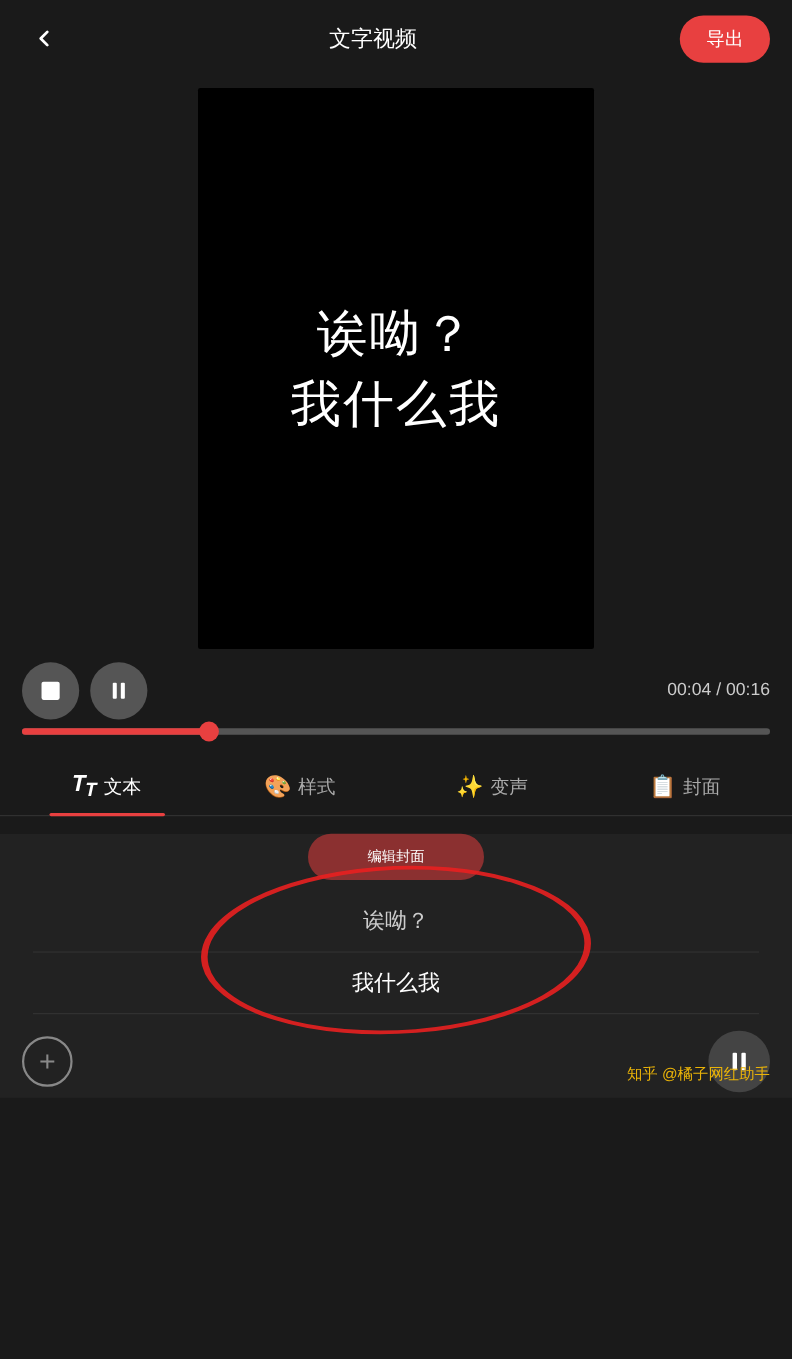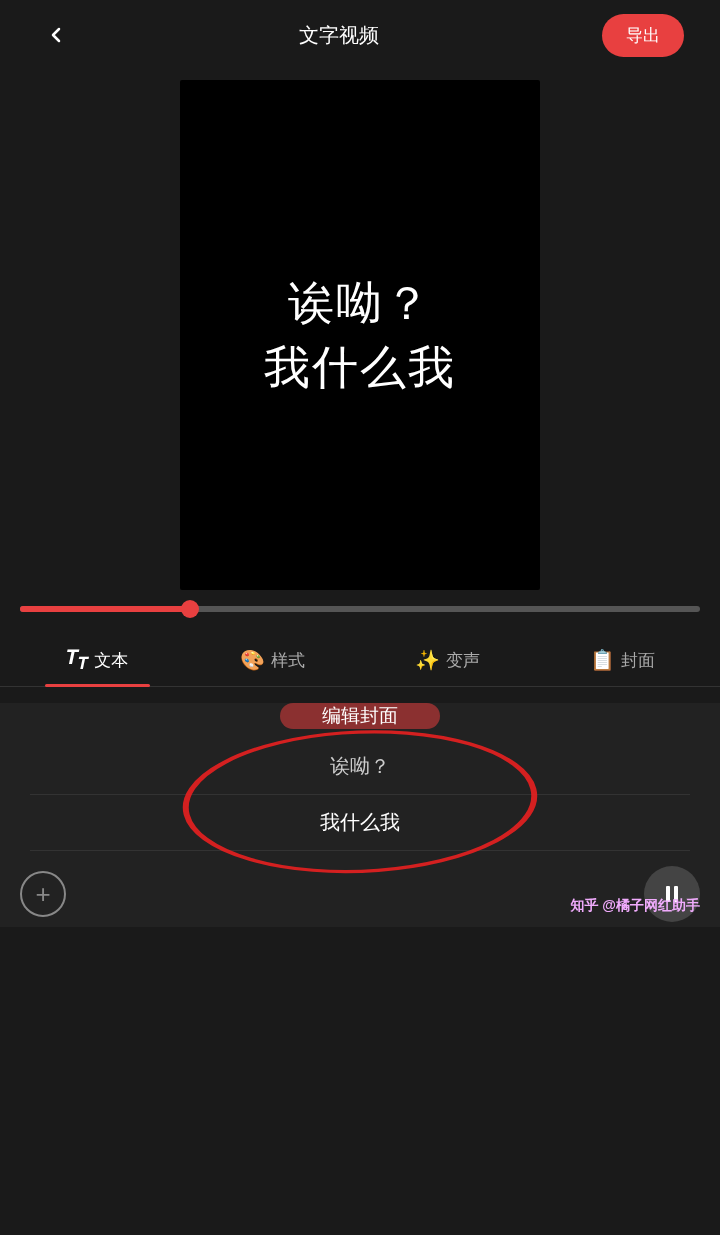--- a/index.html
+++ b/index.html
@@ -12,21 +12,21 @@
       font-family: -apple-system, "PingFang SC", "Helvetica Neue", sans-serif;
       overflow: hidden;
       color: #fff;
     }
 
     
     .header {
       display: flex;
       align-items: center;
       justify-content: space-between;
-      padding: 0 36px;
+      padding: 0 20px;
       height: 70px;
       background: #1a1a1a;
     }
 
     .header-back {
       width: 40px;
       height: 40px;
       display: flex;
       align-items: center;
       justify-content: center;
@@ -204,26 +204,26 @@
       padding: 0;
       position: relative;
       flex: 1;
     }
 
     
     .edit-cover-btn {
       display: block;
       margin: 16px auto 0 auto;
       width: 160px;
-      padding: 0 0;
+      padding: 12px 0;
       background: #8b3030;
       color: #fff;
       border: none;
       border-radius: 24px;
-      font-size: 19px;
+      font-size: 13px;
       text-align: center;
       cursor: pointer;
     }
 
     
     .script-lines {
       padding: 10px 30px;
     }
 
     .script-line {
@@ -290,22 +290,21 @@
       text-align: center;
       cursor: pointer;
     }
 
     
     .watermark {
       position: absolute;
       bottom: 12px;
       right: 20px;
       font-size: 14px;
-      color: #f0abfc;
-      font-weight: bold;
+      color: #eab308;
     }
 
     
     .annotation-overlay {
       position: absolute;
       top: 0; left: 0;
       width: 100%;
       height: 100%;
       pointer-events: none;
     }
@@ -326,20 +325,34 @@
 <div class="video-container">
   <div class="video-preview">
     <div class="video-text">
       <div>诶呦？</div>
       <div>我什么我</div>
     </div>
   </div>
 </div>
 
 <div class="playback-area">
+  <div class="playback-top">
+    <div class="play-btn">
+      <svg width="22" height="22" fill="none" stroke="#fff" stroke-width="2" viewBox="0 0 24 24">
+        <rect x="3" y="3" width="18" height="18" rx="2" ry="2" fill="#fff" stroke="none"></rect>
+      </svg>
+    </div>
+    <div class="pause-btn">
+      <svg width="22" height="22" fill="#fff" viewBox="0 0 24 24">
+        <rect x="6" y="4" width="4" height="16" rx="1"></rect>
+        <rect x="14" y="4" width="4" height="16" rx="1"></rect>
+      </svg>
+    </div>
+    <span class="time-display">00:04 / 00:16</span>
+  </div>
   <div class="progress-bar-container">
     <div class="progress-bar-fill"></div>
     <div class="progress-thumb"></div>
   </div>
 </div>
 
 <div class="tab-bar">
   <div class="tab-item active">
     <span class="tab-icon">𝑻<sub>𝑻</sub></span>
     <span>文本</span>

